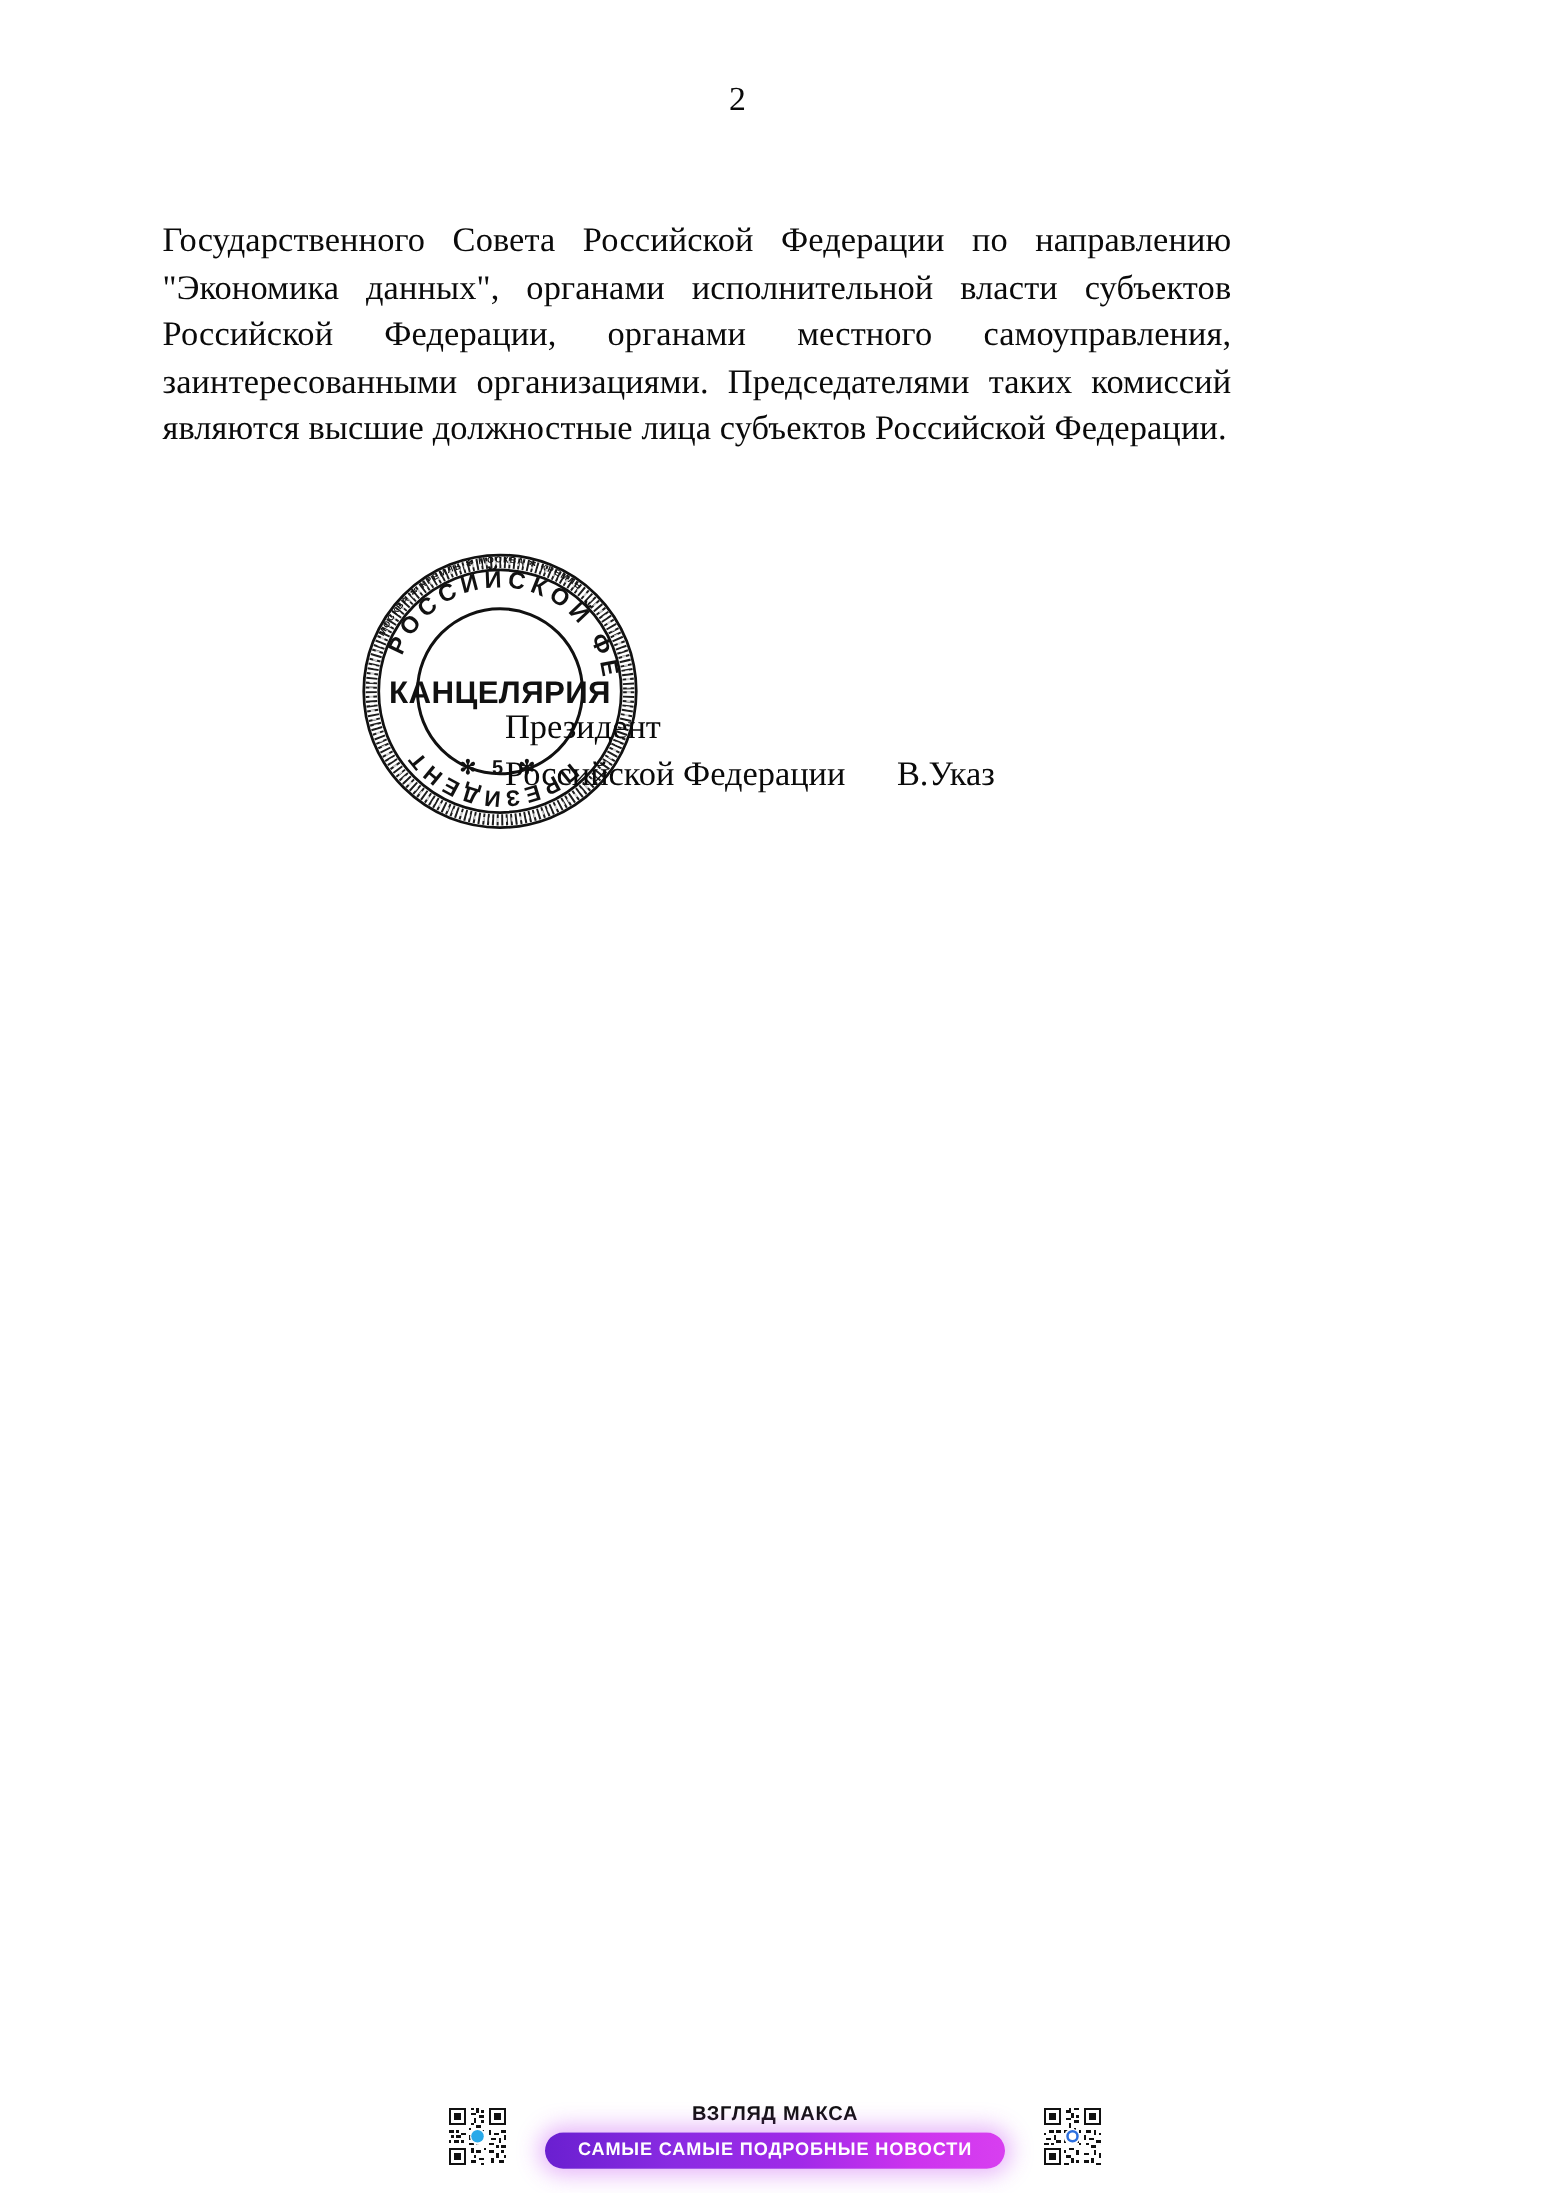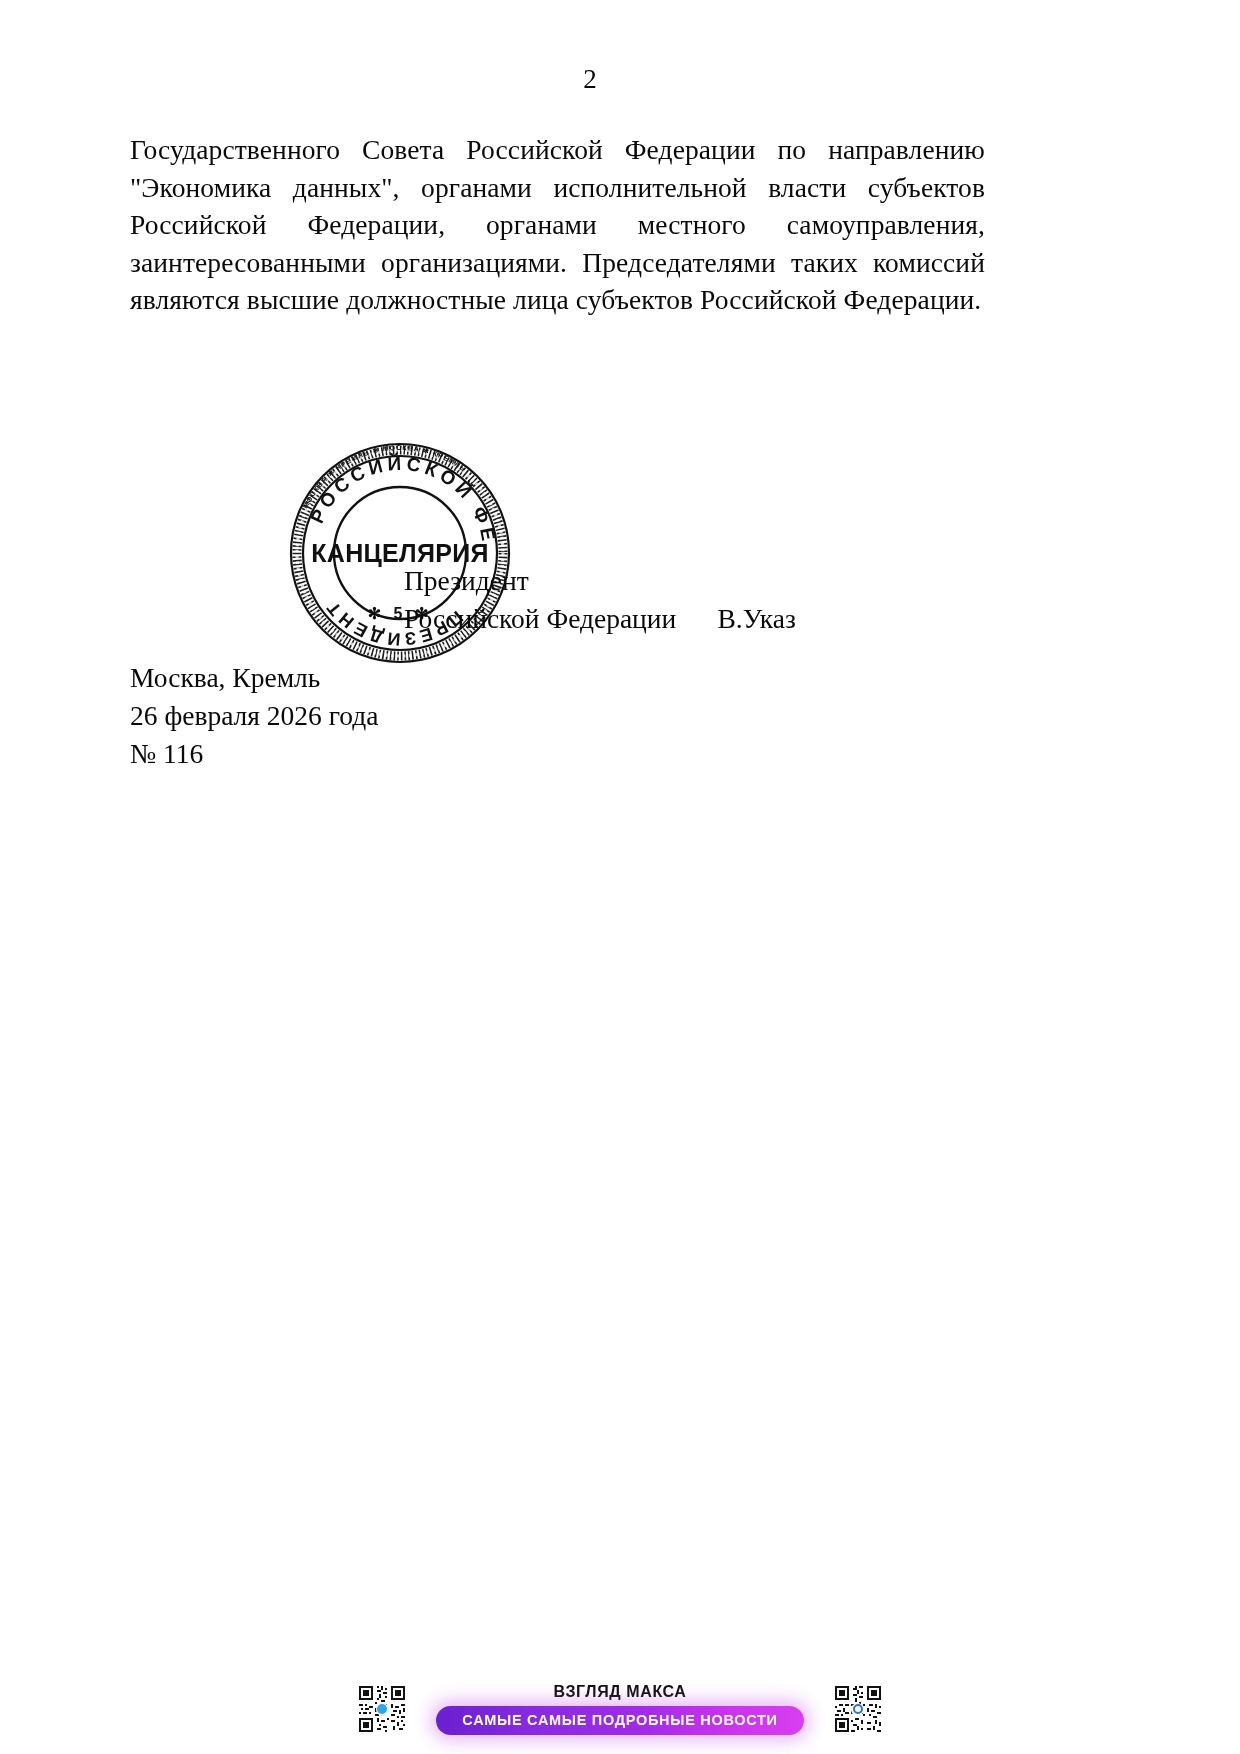--- a/index.html
+++ b/index.html
@@ -48,20 +48,21 @@
     font-size: 27.5px;
     line-height: 37.6px;
     letter-spacing: 0.1px;
     word-spacing: 0px;
     margin: 0;
     text-justify: inter-word;
     hyphens: none;
   }
   .para-justified.cont {
     text-indent: 0;
+    margin-top: 42px;
   }
   .para-item {
     margin: 0;
     font-size: 27.5px;
     line-height: 37.6px;
     text-indent: 62px;
     text-align: left;
     letter-spacing: 0.1px;
   }
 
@@ -212,25 +213,20 @@
 
       <text x="112" y="178" text-anchor="middle" font-family="Liberation Sans, sans-serif" font-size="16" font-weight="bold" fill="#111" letter-spacing="4">✻ 5 ✻</text>
     </svg>
   </div>
 
   <div class="sig-block">
     <span class="sig-line1">Президент</span>
     <span class="sig-line2">Российской Федерации      В.Указ</span>
   </div>
 
-  <div class="date-block">
-    <div>Москва, Кремль</div>
-    <div>26 февраля 2026 года</div>
-    <div>№ 116</div>
-  </div>
 
   <div class="footer">
 
     <div class="qr">
       <svg width="50" height="50" viewBox="0 0 25 25" shape-rendering="crispEdges">
         <rect width="25" height="25" fill="#ffffff"></rect>
         <g fill="#111111">
           <rect x="1" y="1" width="7" height="1"></rect>
             <rect x="1" y="7" width="7" height="1"></rect>
           <rect x="1" y="1" width="1" height="7"></rect>

